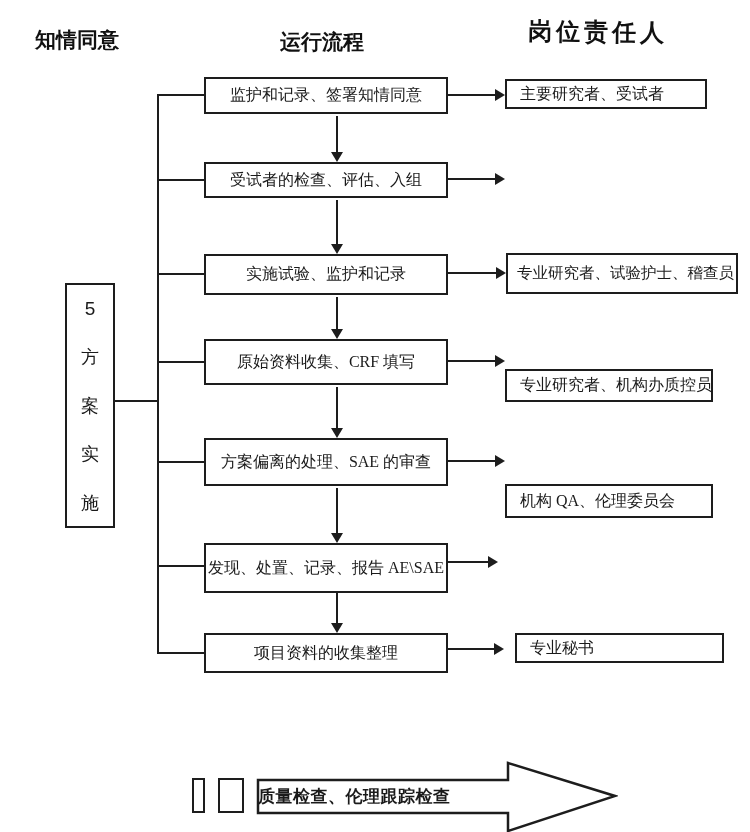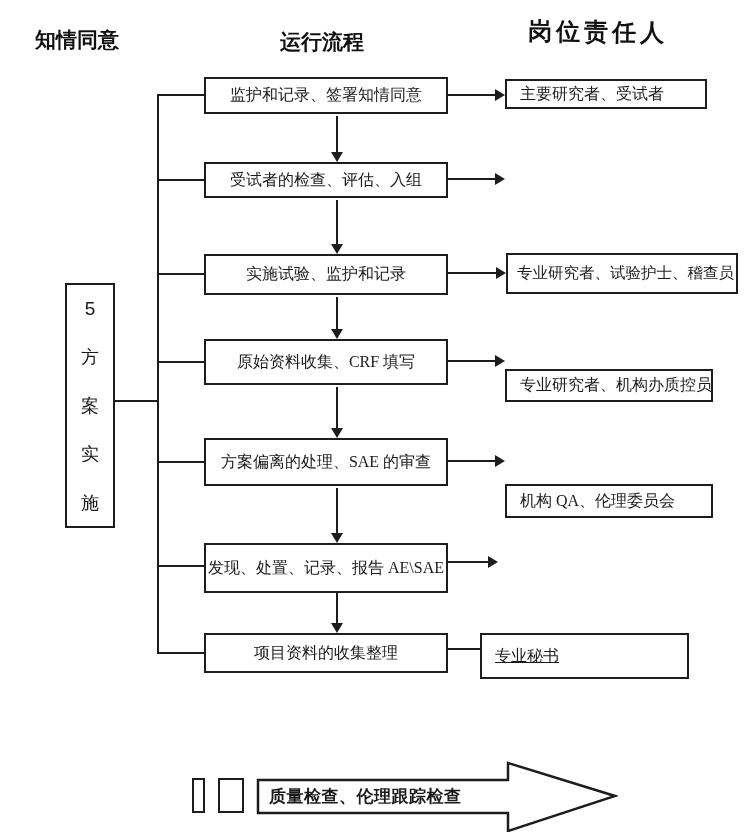--- a/index.html
+++ b/index.html
@@ -32,21 +32,21 @@
   .varrow .stem{position:absolute;left:5px;top:0;width:2px;height:calc(100% - 10px);background:#1d1d1d;}
   .varrow .head{position:absolute;left:0;bottom:0;width:0;height:0;
     border-left:6px solid transparent;border-right:6px solid transparent;border-top:10px solid #1d1d1d;}
   .harrow{position:absolute;height:12px;left:448px;}
   .harrow .stem{position:absolute;left:0;top:5px;height:2px;width:calc(100% - 10px);background:#1d1d1d;}
   .harrow .head{position:absolute;right:0;top:0;width:0;height:0;
     border-top:6px solid transparent;border-bottom:6px solid transparent;border-left:10px solid #1d1d1d;}
   .smallrect{position:absolute;border:2px solid #1d1d1d;background:#fff;box-sizing:border-box;}
   .banner-label{
     position:absolute;left:258px;top:780px;width:250px;height:32px;
-    display:flex;align-items:center;padding-left:11px;box-sizing:border-box;
+    display:flex;align-items:center;box-sizing:border-box;
     font-weight:bold;font-size:17px;white-space:nowrap;letter-spacing:0.5px;
   }
 </style>
 </head>
 <body>
 
 <div id="canvas">
 
   <div class="hdr hdr12" style="left:35px;top:26px;">知情同意</div>
   <div class="hdr hdr12" style="left:280px;top:28px;">运行流程</div>
@@ -153,21 +153,21 @@
     </div>
   <div class="box rbox tight" style="left:506px;top:253px;width:232px;height:41px;">
       <span>专业研究者、试验护士、稽查员</span>
     </div>
   <div class="box rbox" style="left:505px;top:345px;width:208px;height:33px;margin-top:24px;">
       <span>专业研究者、机构办质控员</span>
     </div>
   <div class="box rbox" style="left:505px;top:444px;width:208px;height:34px;margin-top:40px;">
       <span>机构 QA、伦理委员会</span>
     </div>
-  <div class="box rbox" style="left:480px;top:633px;width:209px;height:46px;text-decoration:underline;">
+  <div class="box rbox" style="left:515px;top:633px;width:209px;height:30px;">
       <span>专业秘书</span>
     </div>
 
   <div class="smallrect" style="left:192px;top:778px;width:13px;height:35px;"></div>
   <div class="smallrect" style="left:218px;top:778px;width:26px;height:35px;"></div>
   <svg style="position:absolute;left:256px;top:761px;" width="362" height="72" viewBox="0 0 362 72">
     <polygon points="2,19 252,19 252,2 359,35 252,70 252,52 2,52" fill="#ffffff" stroke="#1d1d1d" stroke-width="2.5" stroke-linejoin="miter"></polygon>
   </svg>
   <div class="banner-label">质量检查、伦理跟踪检查</div>
 

